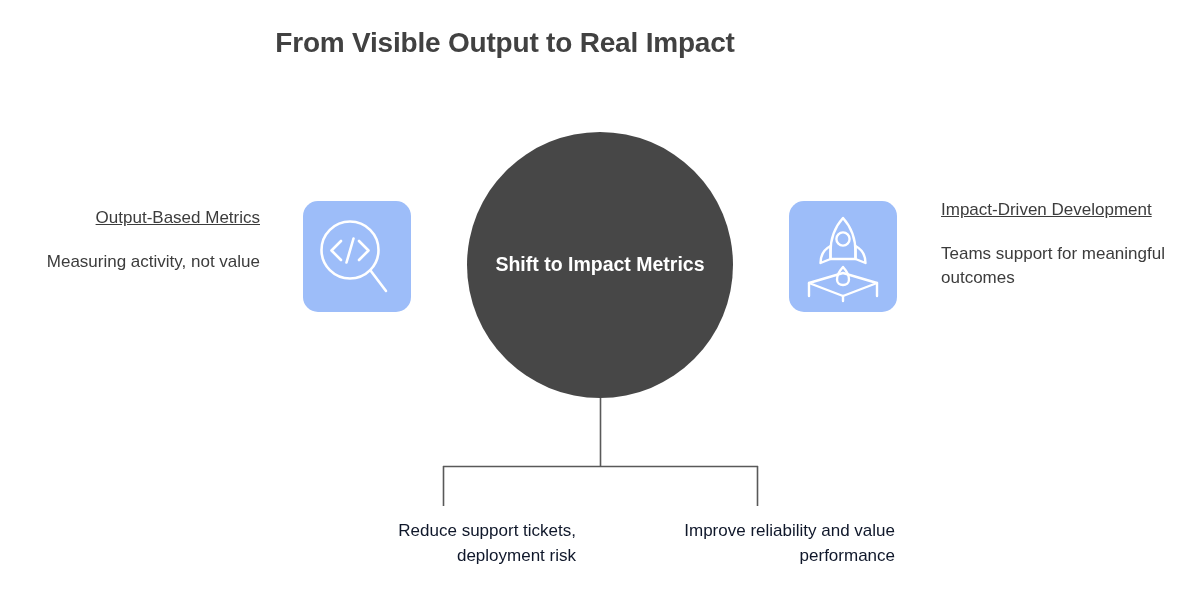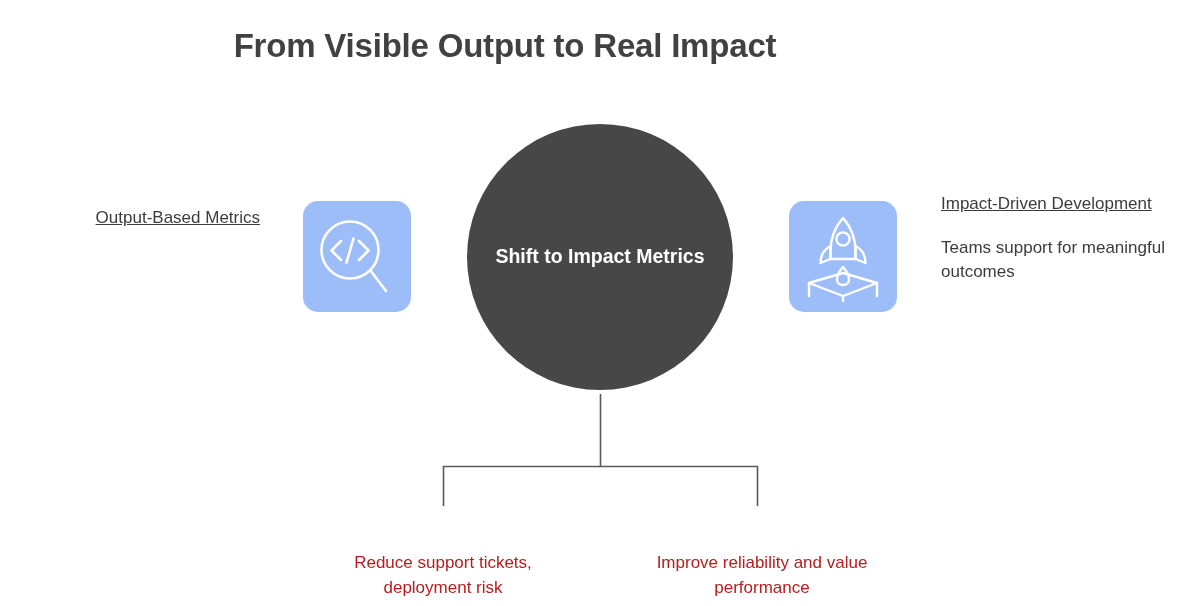--- a/index.html
+++ b/index.html
@@ -19,32 +19,32 @@
     overflow: hidden;
   }
 
   
   .page-title {
     position: absolute;
     left: 0;
     top: 27px;
     width: 1010px;
     text-align: center;
-    font-size: 33px;
+    font-size: 28px;
     font-weight: bold;
     color: #414141;
     letter-spacing: -0.2px;
     line-height: 1.15;
   }
 
   
   .hub {
     position: absolute;
     left: 467px;
-    top: 124px;
+    top: 132px;
     width: 266px;
     height: 266px;
     border-radius: 50%;
     background: #474747;
     display: flex;
     align-items: center;
     justify-content: center;
   }
   .hub-label {
     width: 210px;
@@ -79,44 +79,43 @@
   .side-block .node-desc  { margin: 20px 0 0 0; }
 
   #side-left {
     left: 12px;
     top: 206px;
     width: 248px;
     text-align: right;
   }
   #side-right {
     left: 941px;
-    top: 192px;
+    top: 198px;
     width: 252px;
     text-align: left;
   }
 
   
   .connector-svg {
     position: absolute;
     left: 0;
     top: 0;
     width: 1200px;
     height: 606px;
     pointer-events: none;
   }
 
   
   .outcome {
     position: absolute;
     top: 519px;
     font-size: 17px;
-    color: #b91c1c;
+    color: #0f172a;
     line-height: 1.45;
-    text-align: center;
-    margin-top: 32px;
+    text-align: right;
   }
   #outcome-0 { left: 310px; width: 266px; }
   #outcome-1 { left: 629px; width: 266px; }
 </style>
 </head>
 <body>
 
 <div id="canvas">
 
   <div class="page-title">From Visible Output to Real Impact</div>
@@ -155,20 +154,21 @@
 
       <polygon points="54,72 88,82 54,95 20,82" fill="none" stroke="#ffffff" stroke-width="2.4" stroke-linejoin="round"></polygon>
       <line x1="20" y1="82" x2="20" y2="95" stroke="#ffffff" stroke-width="2.4" stroke-linecap="round"></line>
       <line x1="88" y1="82" x2="88" y2="95" stroke="#ffffff" stroke-width="2.4" stroke-linecap="round"></line>
       <line x1="54" y1="95" x2="54" y2="100" stroke="#ffffff" stroke-width="2.4" stroke-linecap="round"></line>
     </svg>
   </div>
 
   <div class="side-block" id="side-left">
     <p class="node-title">Output-Based Metrics</p>
+    <p class="node-desc">Measuring activity, not value</p>
   </div>
 
   <div class="side-block" id="side-right">
     <p class="node-title">Impact-Driven Development</p>
     <p class="node-desc">Teams support for meaningful outcomes</p>
   </div>
 
   <div class="outcome" id="outcome-0">Reduce support tickets, deployment risk</div>
   <div class="outcome" id="outcome-1">Improve reliability and value performance</div>
 

